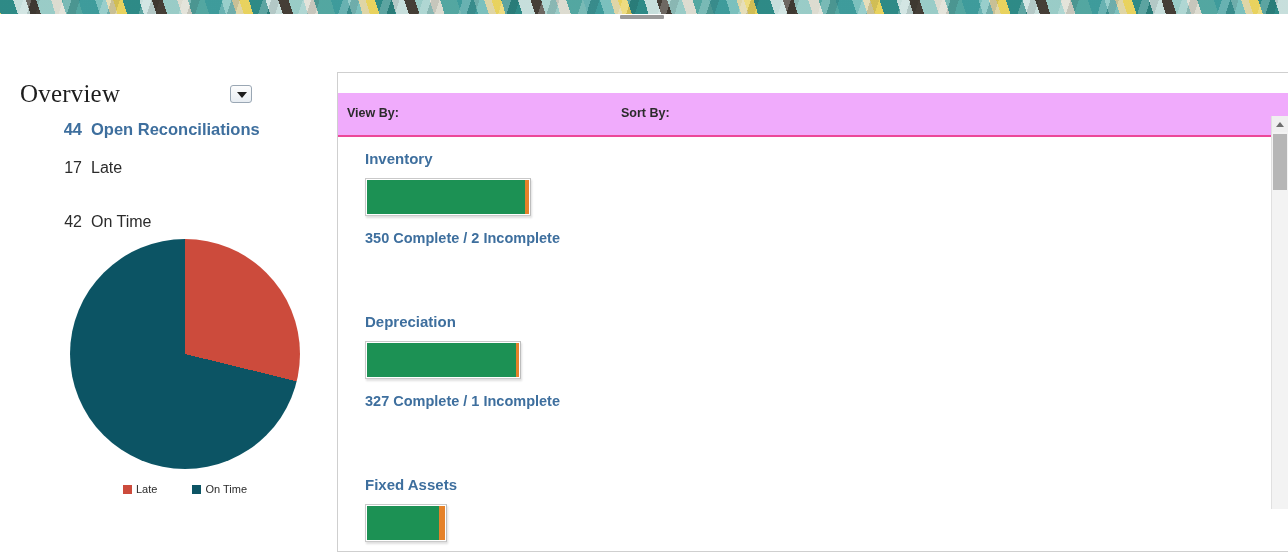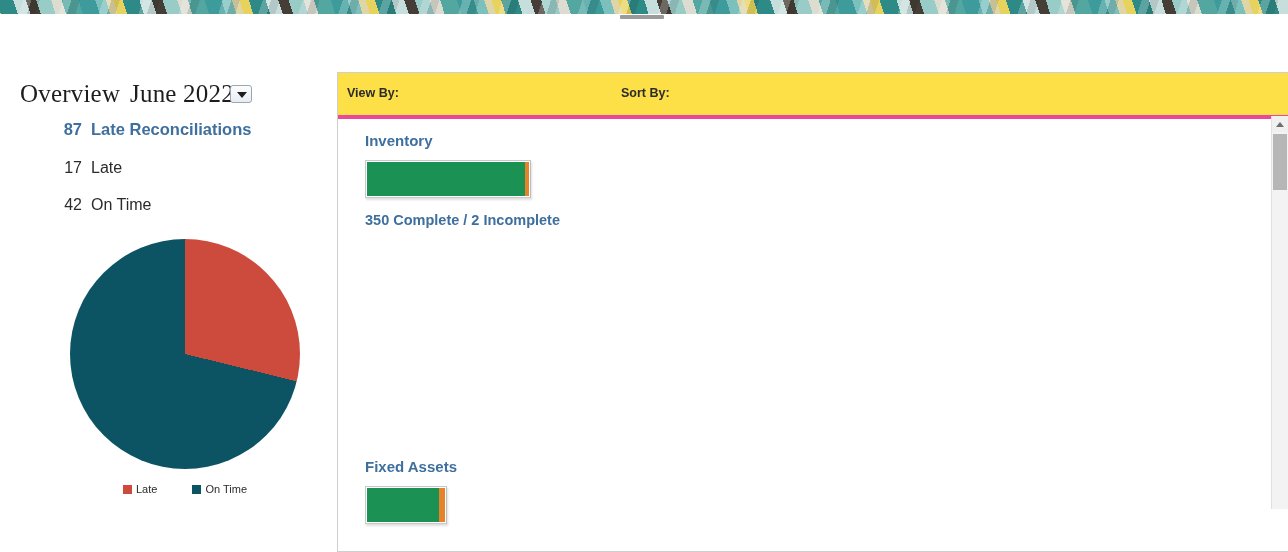--- a/index.html
+++ b/index.html
@@ -151,21 +151,21 @@
   }
   .stat-open {
     left: 52px; top: 5px;
     font-weight: bold;
     color: #3e6f9e;
     font-size: 16.5px;
     cursor: pointer;
   }
   .stat-open .num { color: #3e6f9e; }
   .stat-late { left: 52px; top: 44px; color: #2b2b2b; }
-  .stat-ontime { left: 52px; top: 81px; color: #2b2b2b; }
+  .stat-ontime { left: 52px; top: 98px; color: #2b2b2b; }
 
   .pie-wrap {
     position: absolute;
     left: 70px;
     top: 124px;
     width: 230px;
     height: 230px;
   }
   .pie {
     width: 230px;
@@ -204,22 +204,23 @@
     height: 480px;
     border: 1px solid #cfcfcf;
     border-right: none;
     box-sizing: border-box;
     background: #ffffff;
     overflow: hidden;
   }
   .panel-toolbar {
     position: relative;
     height: 42px;
-    background: #fde047;
-    border-bottom: 4px solid #ec4899;
+    background: #f0abfc;
+    border-bottom: 2px solid #ec4899;
+    margin-top: 20px;
   }
   .tb-label {
     position: absolute;
     top: 13px;
     font-size: 12.5px;
     font-weight: bold;
     color: #2b2b2b;
   }
   #viewby-label { left: 9px; }
   #sortby-label { left: 283px; }
@@ -336,30 +337,29 @@
 
 <div class="banner">
   <div class="stripes"></div>
   <div class="stripes2"></div>
 </div>
 
 <div class="drag-handle"></div>
 
 <div class="page-header">
   <div class="title-serif" id="overview-title">Overview</div>
-  <div class="title-serif" id="period-title">June 2022</div>
   <div class="date-dropdown-btn">
     <span class="tri"></span>
   </div>
   <div class="refresh-btn">Refresh</div>
 </div>
 
 <div class="summary">
   <div class="stat-row stat-open">
-    <span class="num">87</span><span>Late Reconciliations</span>
+    <span class="num">44</span><span>Open Reconciliations</span>
   </div>
   <div class="stat-row stat-late">
     <span class="num">17</span><span>Late</span>
   </div>
   <div class="stat-row stat-ontime">
     <span class="num">42</span><span>On Time</span>
   </div>
 
   <div class="pie-wrap">
     <div class="pie" id="pie-shape" style="background: conic-gradient(rgb(204, 75, 60) 0deg, rgb(204, 75, 60) 103.73deg, rgb(12, 84, 100) 103.73deg, rgb(12, 84, 100) 360deg);"></div>
@@ -381,20 +381,24 @@
 
     <span class="tb-label" id="sortby-label">Sort By:</span>
   </div>
 
   <div class="panel-body" id="panel-body">
 
   <div class="bar-group" style="top: 13px;"><div class="bar-title">Inventory</div><div class="bar-outer" style="width: 166px;"><div class="bar-inner">
             <div class="seg-complete" style="width: 158px;"></div>
             <div class="seg-incomplete" style="width: 4px;"></div>
           </div></div><div class="bar-caption">350 Complete / 2 Incomplete</div></div>
+      <div class="bar-group" style="top: 176px;"><div class="bar-title">Depreciation</div><div class="bar-outer" style="width: 156px;"><div class="bar-inner">
+            <div class="seg-complete" style="width: 149px;"></div>
+            <div class="seg-incomplete" style="width: 3px;"></div>
+          </div></div><div class="bar-caption">327 Complete / 1 Incomplete</div></div>
       <div class="bar-group" style="top: 339px;"><div class="bar-title">Fixed Assets</div><div class="bar-outer" style="width: 82px;"><div class="bar-inner">
             <div class="seg-complete" style="width: 72px;"></div>
             <div class="seg-incomplete" style="width: 6px;"></div>
           </div></div></div>
     </div>
 
   <div class="scrollbar">
     <div class="sb-arrow-up">
       <span class="g"></span>
     </div>

